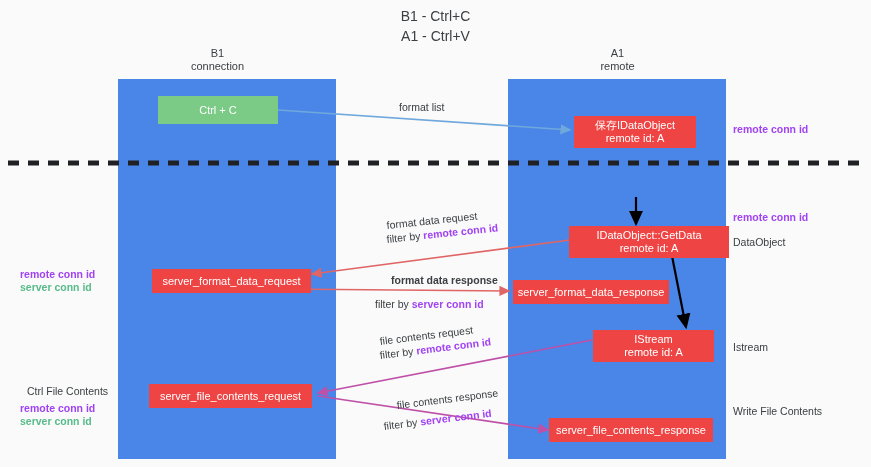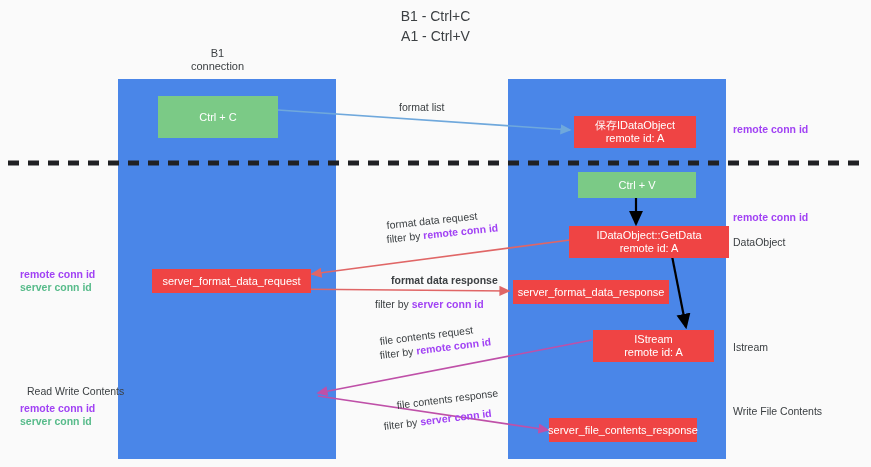--- a/index.html
+++ b/index.html
@@ -50,20 +50,22 @@
 <body>
 
 <div id="stage">
 
   <div id="title"><span>B1 - Ctrl+C</span>
 <span>A1 - Ctrl+V</span></div>
 
   <div class="lane-title" style="left:155px;top:47px;width:125px;"><span>B1</span>
 <span>connection</span></div>
 
+  <div class="lane-title" style="left:555px;top:47px;width:125px;"><span>A1</span>
+<span>remote</span></div>
 
   <div class="lane" style="left:118px;top:79px;width:218px;height:380px;"></div>
   <div class="lane" style="left:508px;top:79px;width:218px;height:380px;"></div>
 
   <svg id="canvas" viewBox="0 0 871 467" xmlns="http://www.w3.org/2000/svg">
     <defs>
       <marker id="ah-blue" markerWidth="7" markerHeight="7" refX="6" refY="3.2" orient="auto">
         <path d="M0,0 L7,3.2 L0,6.4 z" fill="#6fa8dc"></path>
       </marker>
       <marker id="ah-red" markerWidth="7" markerHeight="7" refX="6" refY="3.2" orient="auto">
@@ -87,53 +89,53 @@
 
     <line x1="160" y1="288" x2="509" y2="291" stroke="#e06666" stroke-width="1.6" marker-end="url(#ah-red)"></line>
 
     <line x1="672" y1="256" x2="686" y2="327" stroke="#000000" stroke-width="2.2" marker-end="url(#ah-black)"></line>
 
     <line x1="592" y1="340" x2="318" y2="393" stroke="#bf50a8" stroke-width="1.6" marker-end="url(#ah-magenta)"></line>
 
     <line x1="318" y1="396" x2="548" y2="430" stroke="#bf50a8" stroke-width="1.6" marker-end="url(#ah-magenta)"></line>
   </svg>
 
-  <div class="node green" style="left:158px;top:96px;width:120px;height:42px;">
+  <div class="node green" style="left:158px;top:96px;width:120px;height:28px;">
     <div>Ctrl + C</div>
   </div>
 
   <div class="node orange" style="left:574px;top:116px;width:122px;height:32px;">
     <div>保存IDataObject</div>
     <div class="l2">remote id: A</div>
   </div>
 
-  <div class="node green" style="left:578px;top:172px;width:118px;height:26px;">
-    <div>Ctrl + V</div>
-  </div>
 
   <div class="node orange" style="left:569px;top:226px;width:160px;height:32px;">
     <div>IDataObject::GetData</div>
     <div class="l2">remote id: A</div>
   </div>
 
   <div class="node orange" style="left:152px;top:269px;width:159px;height:24px;">
     <div>server_format_data_request</div>
   </div>
 
   <div class="node orange" style="left:513px;top:280px;width:156px;height:24px;">
     <div>server_format_data_response</div>
   </div>
 
   <div class="node orange" style="left:593px;top:330px;width:121px;height:32px;">
     <div>IStream</div>
     <div class="l2">remote id: A</div>
   </div>
 
+  <div class="node orange" style="left:149px;top:384px;width:163px;height:24px;">
+    <div>server_file_contents_request</div>
+  </div>
 
-  <div class="node orange" style="left:549px;top:418px;width:148px;height:24px;">
+  <div class="node orange" style="left:549px;top:418px;width:164px;height:24px;">
     <div>server_file_contents_response</div>
   </div>
 
   <div class="lbl" style="left:399px;top:101px;">format list</div>
 
   <div class="lbl rot" style="left:386px;top:219px;transform:rotate(-6deg);">format data request</div>
   <div class="lbl rot" style="left:386px;top:233px;transform:rotate(-6deg);"><span>filter by </span><span class="purple-i">remote conn id</span></div>
 
   <div class="lbl" style="left:391px;top:274px;font-weight:bold;">format data response</div>
   <div class="lbl" style="left:375px;top:298px;"><span>filter by </span><span class="purple-i">server conn id</span></div>
@@ -146,17 +148,17 @@
 
   <div class="lbl purple" style="left:733px;top:123px;">remote conn id</div>
   <div class="lbl purple" style="left:733px;top:211px;">remote conn id</div>
   <div class="lbl dark" style="left:733px;top:236px;">DataObject</div>
   <div class="lbl dark" style="left:733px;top:341px;">Istream</div>
   <div class="lbl dark" style="left:733px;top:405px;">Write File Contents</div>
 
   <div class="lbl purple" style="left:20px;top:268px;">remote conn id</div>
   <div class="lbl green" style="left:20px;top:281px;">server conn id</div>
 
-  <div class="lbl dark" style="left:27px;top:385px;">Read Write Contents</div>
+  <div class="lbl dark" style="left:27px;top:385px;">Ctrl File Contents</div>
   <div class="lbl purple" style="left:20px;top:402px;">remote conn id</div>
   <div class="lbl green" style="left:20px;top:415px;">server conn id</div>
 
 </div>
 
 </body></html>

